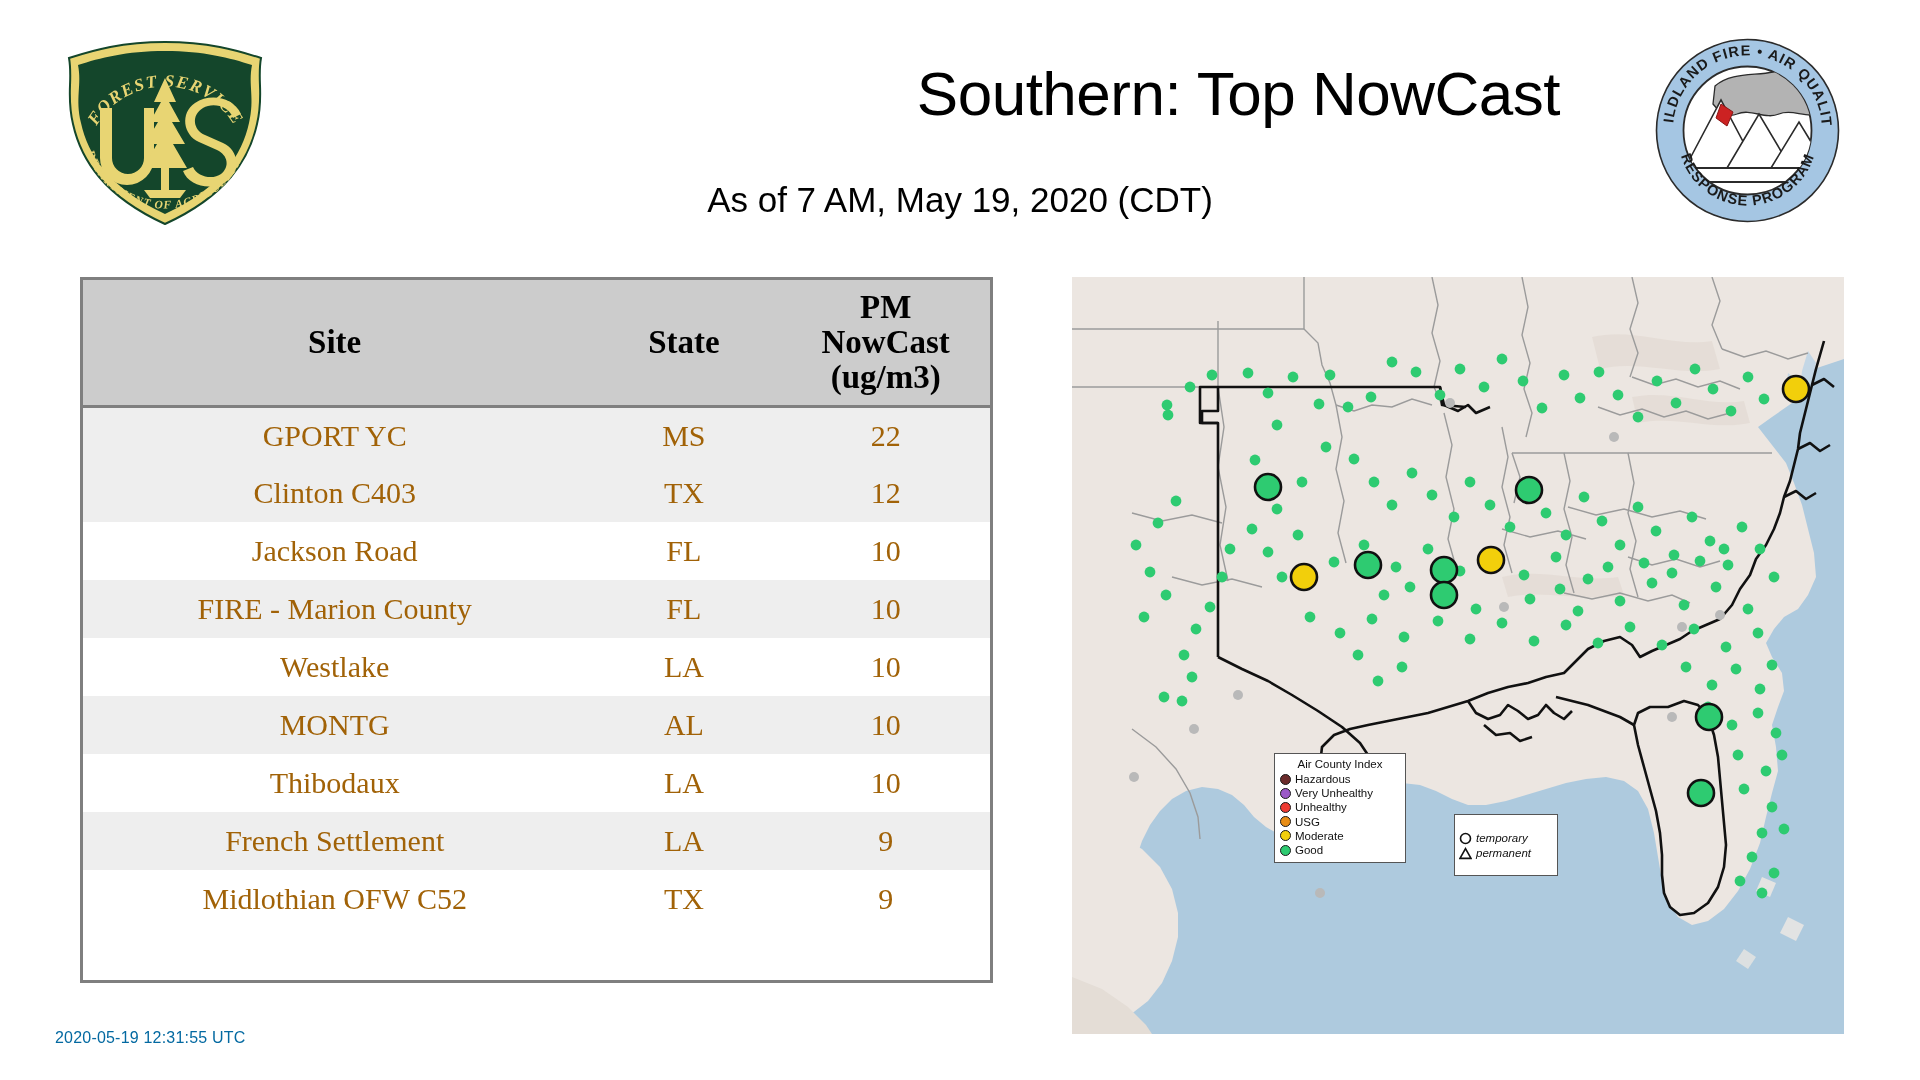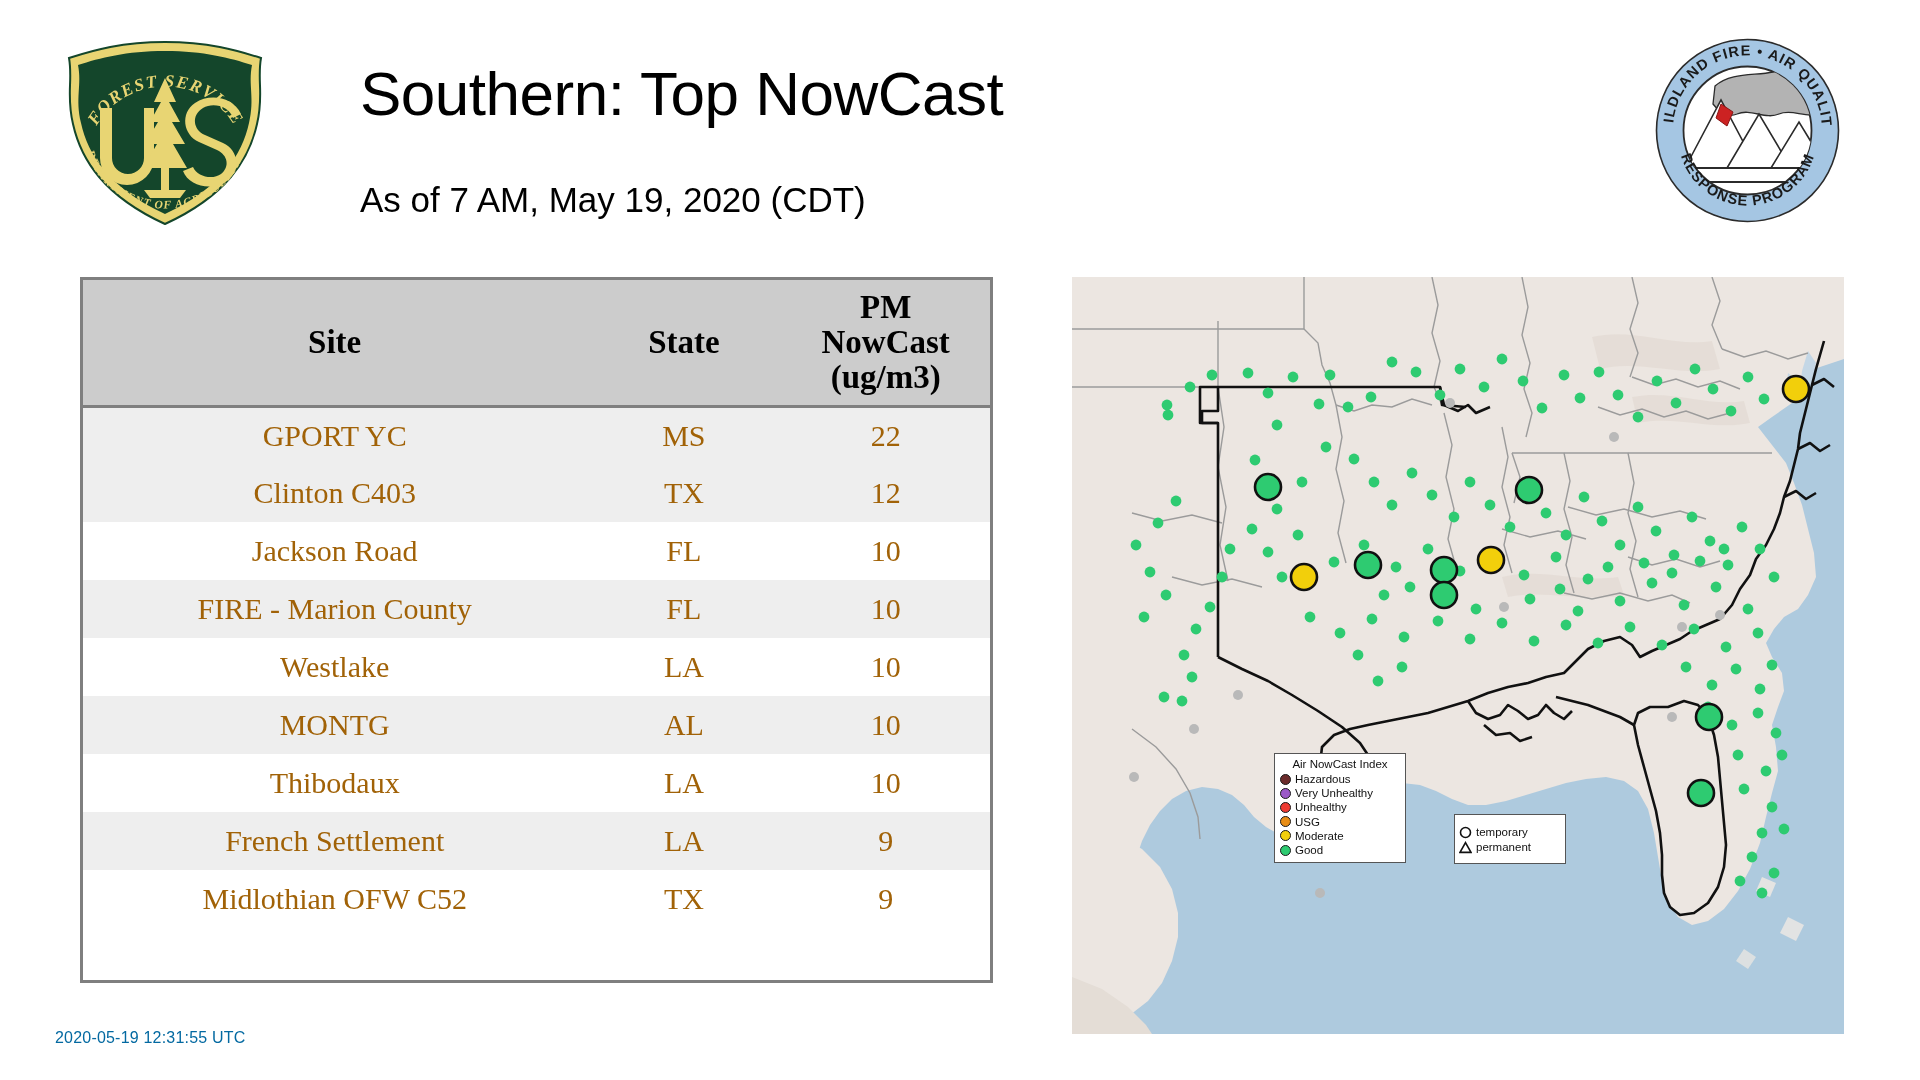--- a/index.html
+++ b/index.html
@@ -12,28 +12,28 @@
     overflow: hidden;
   }
   #page { position: relative; width: 1920px; height: 1080px; background:#fff; }
 
   
   .usfs-logo { position: absolute; left: 58px; top: 38px; width: 215px; height: 190px; }
   .wfaqrp-logo { position: absolute; left: 1655px; top: 38px; width: 185px; height: 185px; }
 
   .title {
     position: absolute; left: 360px; top: 58px; width: 1200px;
-    text-align: left;
+    text-align: right;
     font-size: 62px; font-weight: 400; color: #000;
     letter-spacing: -0.5px;
     white-space: nowrap;
   }
   .subtitle {
     position: absolute; left: 360px; top: 180px; width: 1200px;
-    text-align: left;
+    text-align: center;
     font-size: 35px; font-weight: 400; color: #000;
     white-space: nowrap;
   }
 
   
   .table-wrap {
     position: absolute; left: 80px; top: 277px;
     width: 913px; height: 706px;
     border: 3px solid #7f7f7f;
     background: #ffffff;
@@ -99,24 +99,25 @@
     display: flex; align-items: center; gap: 4px; height: 14.2px;
   }
   .legend-aqi .swatch {
     width: 11px; height: 11px; border-radius: 50%;
     border: 1.3px solid #1a1a1a; flex: 0 0 auto;
   }
   .legend-aqi .lg-label { font-size: 11.5px; color: #111; white-space: nowrap; }
 
   .legend-type {
     position: absolute; left: 382px; top: 537px;
-    width: 112px;
+    width: 104px;
     background: #ffffff;
     border: 1.5px solid #555;
-    padding: 9px 4px;
+    padding: 15px 4px;
+    font-style: italic;
   }
   .legend-type .lt-row { display:flex; align-items:center; gap:4px; height:15px; }
   .legend-type .lt-label { font-size: 11.5px; color:#111; white-space: nowrap; }
   .legend-type .glyph { width: 13px; height: 13px; flex:0 0 auto; }
 </style>
 </head>
 <body>
 
 <div id="page">
 
@@ -592,21 +593,21 @@
           <circle cx="637" cy="440" r="13" fill="#2ecb71" stroke="#111111" stroke-width="2.6">
             <title>Jackson Road</title>
           </circle>
           <circle cx="629" cy="516" r="13" fill="#2ecb71" stroke="#111111" stroke-width="2.6">
             <title>YMCA - Marion County</title>
           </circle>
         </g>
     </svg>
 
     <div class="legend-aqi">
-      <div class="lg-title">Air NowCast Index</div>
+      <div class="lg-title">Air County Index</div>
       <div class="lg-row">
         <span class="swatch" style="background:#6b2b2b"></span>
         <span class="lg-label">Hazardous</span>
       </div>
       <div class="lg-row">
         <span class="swatch" style="background:#9b59c8"></span>
         <span class="lg-label">Very Unhealthy</span>
       </div>
       <div class="lg-row">
         <span class="swatch" style="background:#ee3b33"></span>

